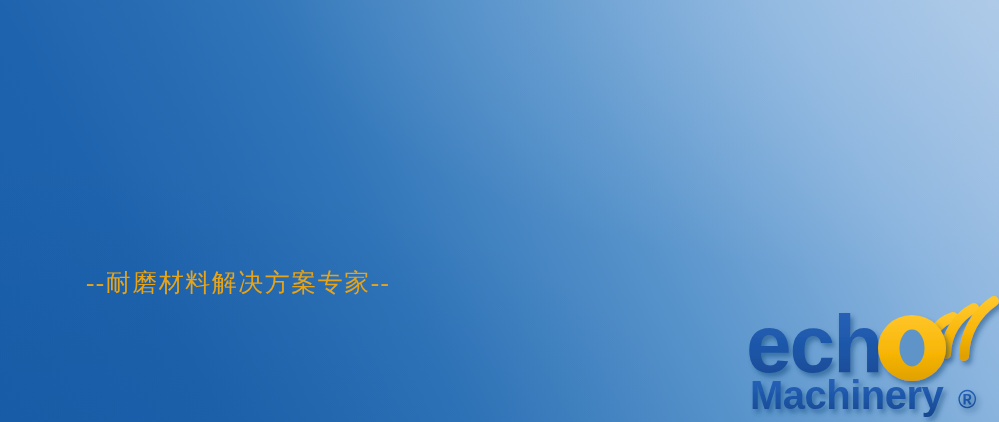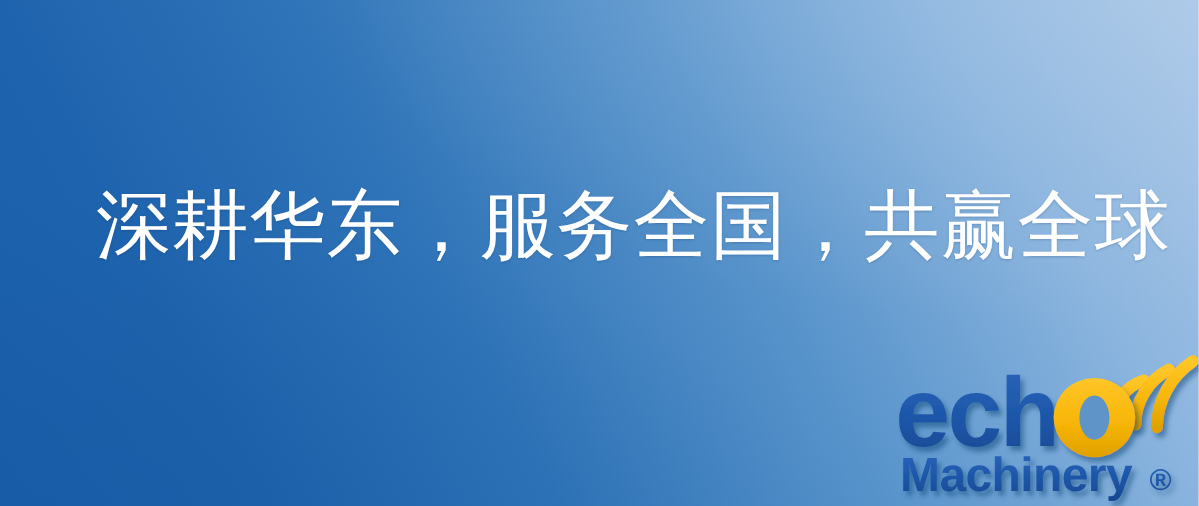--- a/index.html
+++ b/index.html
@@ -90,22 +90,22 @@
   .logo-reg-text {
     font-family: "Liberation Sans", sans-serif;
     font-weight: bold;
   }
 </style>
 </head>
 <body>
 
 <div id="banner">
 
-  <h1 class="headline">深耕华东，服务全国，共赢全球</h1>
 
+  <p class="subtitle">--耐磨材料解决方案专家--</p>
 
   <div id="logo">
     <svg viewBox="0 0 259 130" xmlns="http://www.w3.org/2000/svg" aria-hidden="true">
       <defs>
         <filter id="dropsh" x="-20%" y="-20%" width="150%" height="150%">
           <feDropShadow dx="3" dy="4" stdDeviation="2.4" flood-color="#0d3a70" flood-opacity="0.45"></feDropShadow>
         </filter>
         <linearGradient id="blueGrad" x1="0" y1="0" x2="0" y2="1">
           <stop offset="0%" stop-color="#2a66bd"></stop>
           <stop offset="55%" stop-color="#1d56a8"></stop>

